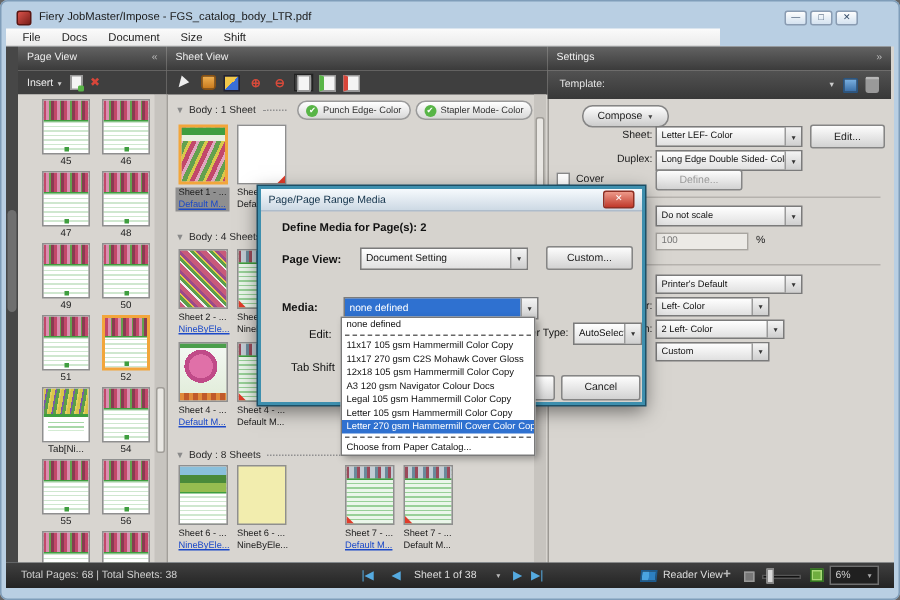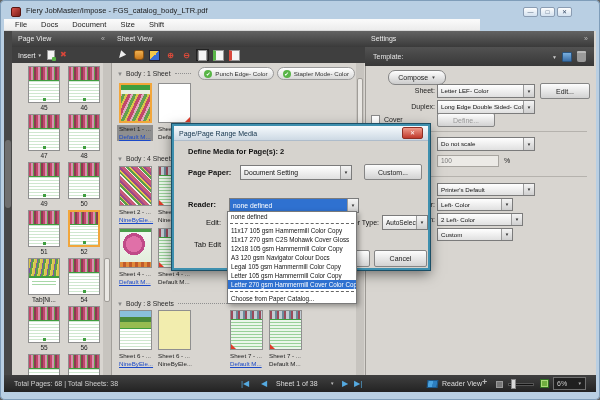--- a/index.html
+++ b/index.html
@@ -473,38 +473,38 @@
     <span class="dd-text">Custom</span>
     <span class="dd-arrow">▼</span>
   </div>
 
   <div class="abs" id="dlg">
     <div id="dlg-titlebar">
       <span id="dlg-title">Page/Page Range Media</span>
       <span id="dlg-close">✕</span>
     </div>
     <div class="dlg-abs" id="dlg-define-line">Define Media for Page(s): 2</div>
-    <div class="dlg-abs" id="dlg-pagesize-label">Page Paper:</div>
+    <div class="dlg-abs" id="dlg-pagesize-label">Page View:</div>
     <div class="dd dlg-abs" id="dlg-dd-pagesize">
       <span class="dd-text">Document Setting</span>
       <span class="dd-arrow">▼</span>
     </div>
     <div class="btn dlg-abs" id="dlg-btn-custom">Custom...</div>
-    <div class="dlg-abs" id="dlg-media-label">Reader:</div>
+    <div class="dlg-abs" id="dlg-media-label">Media:</div>
     <div class="dd dlg-abs" id="dlg-combo-media">
       <span class="dd-text">none defined</span>
       <span class="dd-arrow">▼</span>
     </div>
     <div class="dlg-abs" id="dlg-color-label">Edit:</div>
     <div class="dlg-abs" id="dlg-ptype-label">Paper Type:</div>
     <div class="dd dlg-abs" id="dlg-dd-ptype">
       <span class="dd-text">AutoSelect</span>
       <span class="dd-arrow">▼</span>
     </div>
-    <div class="dlg-abs" id="dlg-tabshift-label">Tab Edit</div>
+    <div class="dlg-abs" id="dlg-tabshift-label">Tab Shift</div>
     <div class="btn dlg-abs" id="dlg-btn-ok"></div>
     <div class="btn dlg-abs" id="dlg-btn-cancel">Cancel</div>
   </div>
 
   <div class="abs" id="dlg-media-list">
 
   <div class="opt">none defined</div>
       <div class="opt sep"></div>
       <div class="opt">11x17 105 gsm Hammermill Color Copy</div>
       <div class="opt">11x17 270 gsm C2S Mohawk Cover Gloss</div>

